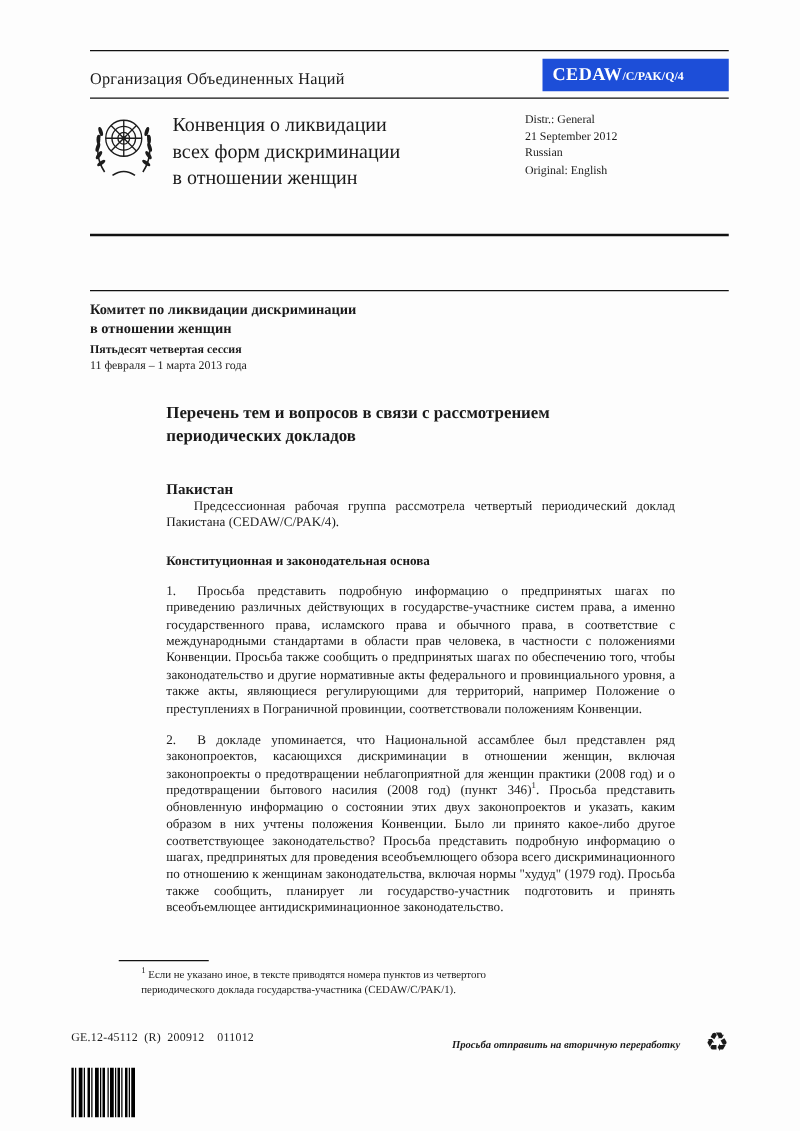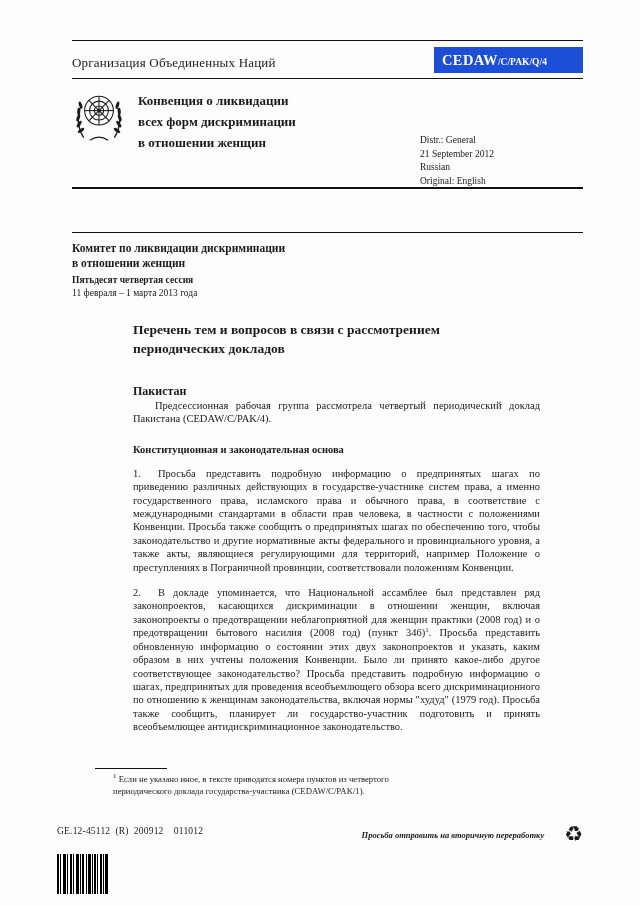--- a/index.html
+++ b/index.html
@@ -18,22 +18,22 @@
 
   .header-row { display:flex; justify-content:space-between; height:37px; }
   .org-name { align-self:flex-end; font-size:13px; padding-bottom:7px; letter-spacing:0.2px; }
   .symbol-box { margin-top:6px; background:#1d4ed8; color:#fff; width:149px; height:26px;
                 line-height:25px; padding-left:8px; box-sizing:border-box; white-space:nowrap; }
   .sym-main { font-size:14.5px; font-weight:bold; letter-spacing:0.4px; }
   .sym-rest { font-size:9.5px; font-weight:bold; }
 
   .masthead { display:flex; margin-top:8px; height:100px; }
   .emblem { width:54px; margin-right:12px; }
-  .conv-title { flex:1; font-size:13px; font-weight:bold; line-height:21px; padding-top:3px; }
-  .distr { width:163px; font-size:9.5px; line-height:13.5px; padding-top:3px;margin-top:44px; }
+  .conv-title { flex:1; font-size:16px; font-weight:normal; line-height:21px; padding-top:3px; }
+  .distr { width:163px; font-size:9.5px; line-height:13.5px; padding-top:3px; }
 
   .c-name { font-weight:bold; font-size:11.5px; line-height:15px; }
   .c-session { font-weight:bold; font-size:9.5px; line-height:13px; margin-top:3px; }
   .c-dates { font-size:9.5px; line-height:13px; }
 
   .content { margin:20px 43px 0 61px; }
   .doc-title { margin:0; font-size:13.5px; font-weight:bold; line-height:19px; }
   .country { font-size:12px; font-weight:bold; margin-top:26px; }
   .intro { font-size:10.5px; line-height:13.4px; text-align:justify; text-indent:22px; margin-top:0; }
   .section-heading { font-size:10.5px; font-weight:bold; margin-top:18px; }

